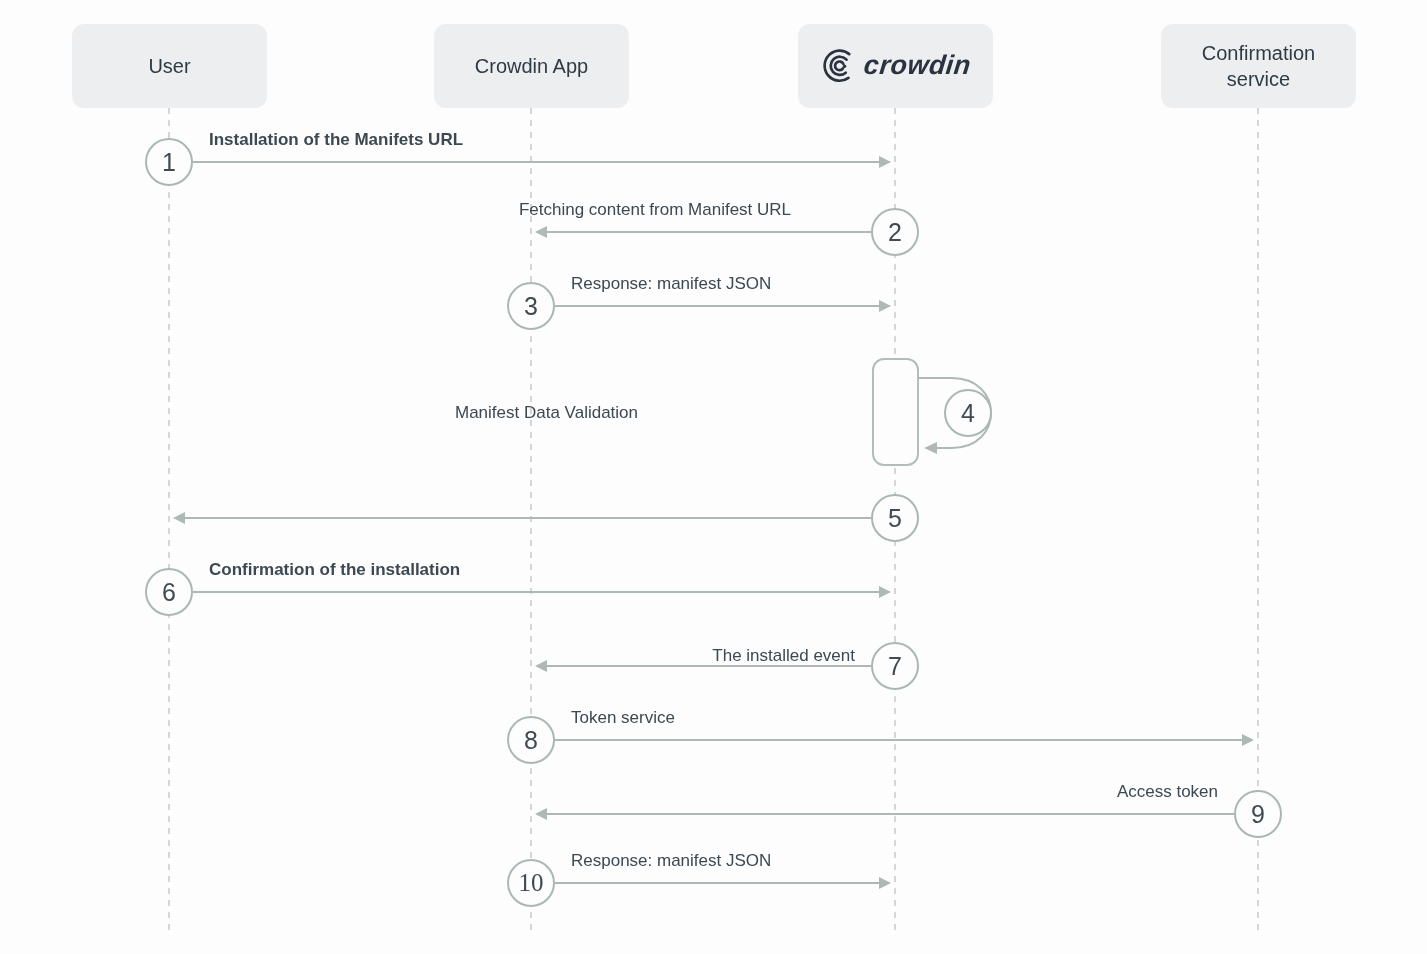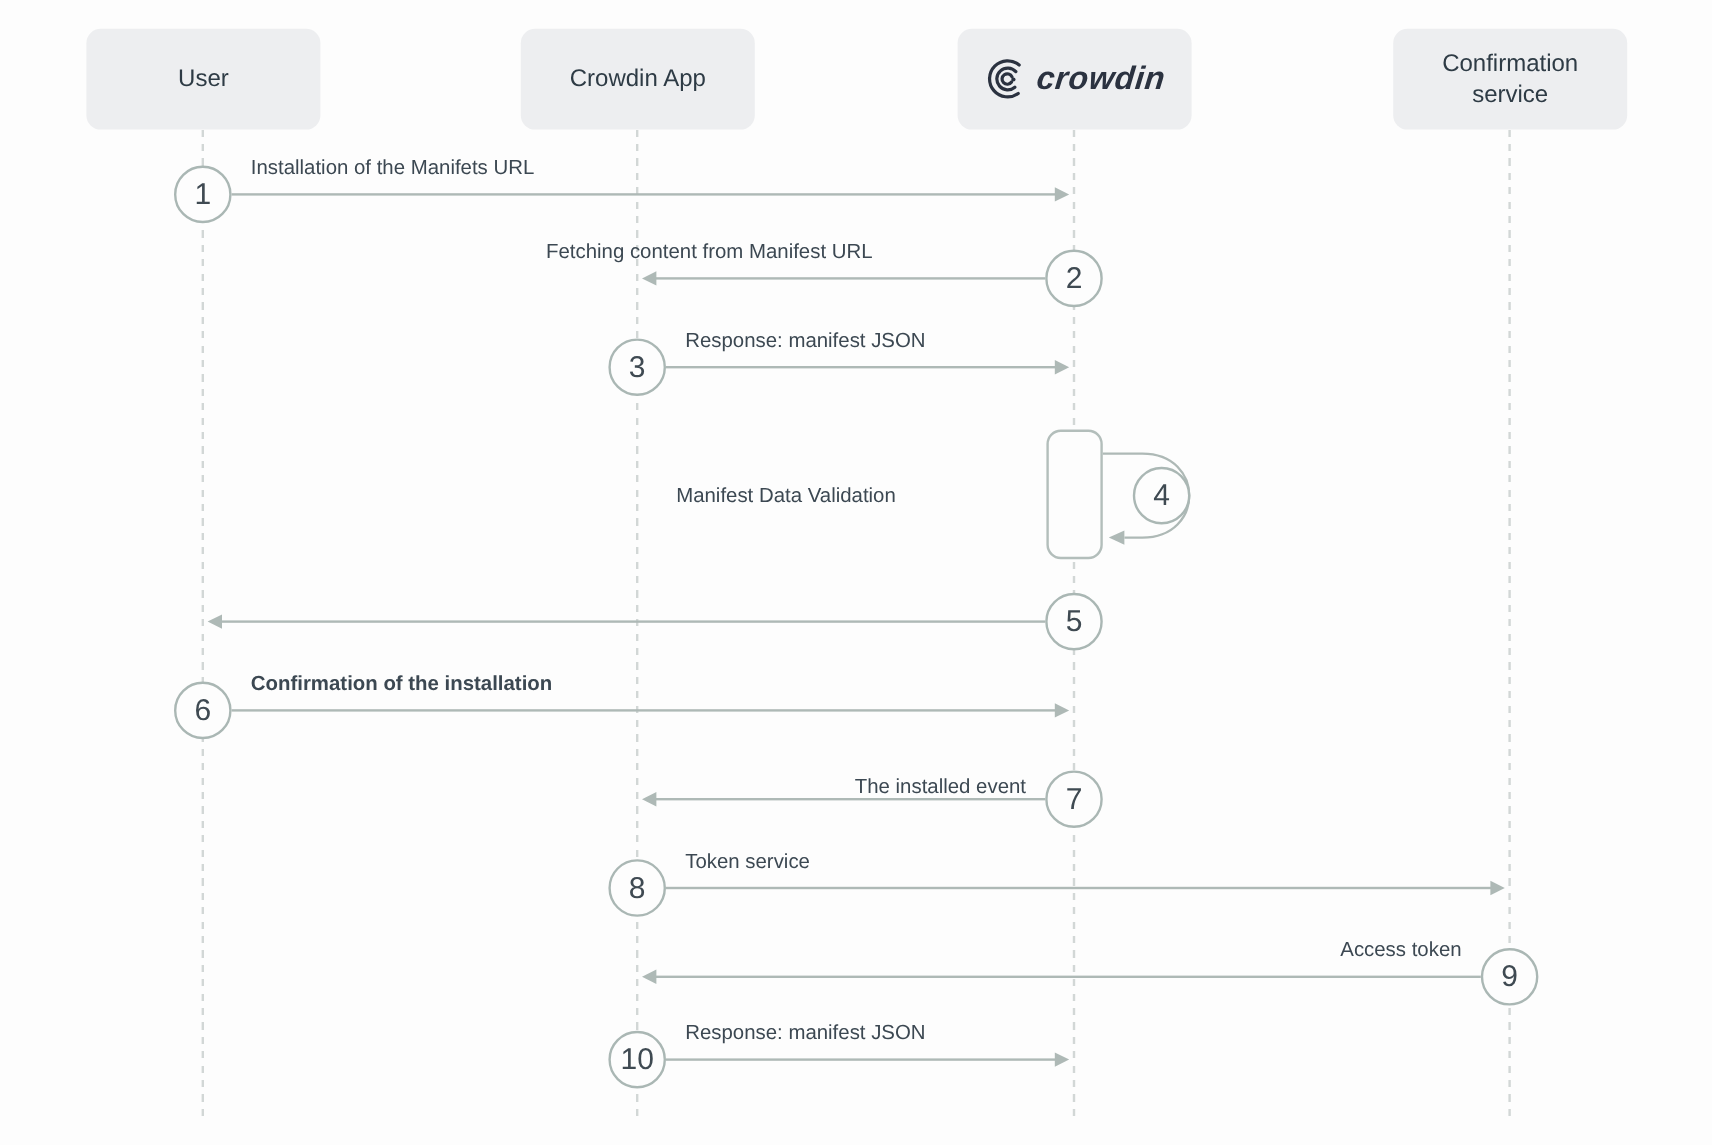--- a/index.html
+++ b/index.html
@@ -139,42 +139,42 @@
           <circle cx="31" cy="24.3" r="2.2" fill="#2b3240"></circle>
         </svg>
         <span class="logo-word">crowdin</span>
       </span>
     </div>
     <div class="actor" style="left: 1161px;">
       <span>Confirmation service</span>
     </div>
     <div class="arrow-line" style="top: 161px; left: 193px; width: 688px;"></div>
     <div class="arrowhead-right" style="left: 879px; top: 156px;"></div>
-    <div class="msg-label" style="top: 128px; left: 209px; width: 520px; text-align: left;">Installation of the Manifets URL</div>
+    <div class="msg-label" style="top: 128px; left: 209px; width: 520px; text-align: left; font-weight: bold;">Installation of the Manifets URL</div>
     <div class="step-circle" style="left: 145px; top: 138px;">
       <span>1</span>
     </div>
     <div class="arrow-line" style="top: 231px; left: 545px; width: 326px;"></div>
     <div class="arrowhead-left" style="left: 535px; top: 226px;"></div>
-    <div class="msg-label" style="top: 198px; left: 455px; width: 400px; text-align: left;">Fetching content from Manifest URL</div>
+    <div class="msg-label" style="top: 198px; left: 455px; width: 400px; text-align: center;">Fetching content from Manifest URL</div>
     <div class="step-circle" style="left: 871px; top: 208px;">
       <span>2</span>
     </div>
     <div class="arrow-line" style="top: 305px; left: 555px; width: 326px;"></div>
     <div class="arrowhead-right" style="left: 879px; top: 300px;"></div>
     <div class="msg-label" style="top: 272px; left: 571px; width: 520px; text-align: left;">Response: manifest JSON</div>
     <div class="step-circle" style="left: 507px; top: 282px;">
       <span>3</span>
     </div>
     <div class="activation-box" style="left: 872px; top: 358px;"></div>
     <div class="self-loop-svg" style="left: 918px; top: 370px;"><svg width="112" height="92" viewBox="0 0 112 92">
         <path d="M1 8 H34 C86 8 86 78 34 78 H19" fill="none" stroke="#aeb9b6" stroke-width="2"></path>
         <polygon points="19,72 6,78 19,84" fill="#aeb9b6"></polygon>
       </svg></div>
-    <div class="msg-label" style="left: 455px; width: 400px; top: 401px; text-align: center;">Manifest Data Validation</div>
+    <div class="msg-label" style="left: 455px; width: 400px; top: 401px; text-align: left;">Manifest Data Validation</div>
     <div class="step-circle" style="left: 944px; top: 389px;">
       <span>4</span>
     </div>
     <div class="arrow-line" style="top: 517px; left: 183px; width: 688px;"></div>
     <div class="arrowhead-left" style="left: 173px; top: 512px;"></div>
     <div class="step-circle" style="left: 871px; top: 494px;">
       <span>5</span>
     </div>
     <div class="arrow-line" style="top: 591px; left: 193px; width: 688px;"></div>
     <div class="arrowhead-right" style="left: 879px; top: 586px;"></div>
@@ -196,16 +196,16 @@
     </div>
     <div class="arrow-line" style="top: 813px; left: 545px; width: 689px;"></div>
     <div class="arrowhead-left" style="left: 535px; top: 808px;"></div>
     <div class="msg-label" style="top: 780px; left: 818px; width: 400px; text-align: right;">Access token</div>
     <div class="step-circle" style="left: 1234px; top: 790px;">
       <span>9</span>
     </div>
     <div class="arrow-line" style="top: 882px; left: 555px; width: 326px;"></div>
     <div class="arrowhead-right" style="left: 879px; top: 877px;"></div>
     <div class="msg-label" style="top: 849px; left: 571px; width: 520px; text-align: left;">Response: manifest JSON</div>
-    <div class="step-circle" style="left: 507px; top: 859px;">
+    <div class="step-circle" style="left: 507px; top: 859px; font-family: Liberation Serif, serif;">
       <span>10</span>
     </div>
   </div>
 
 </body></html>

